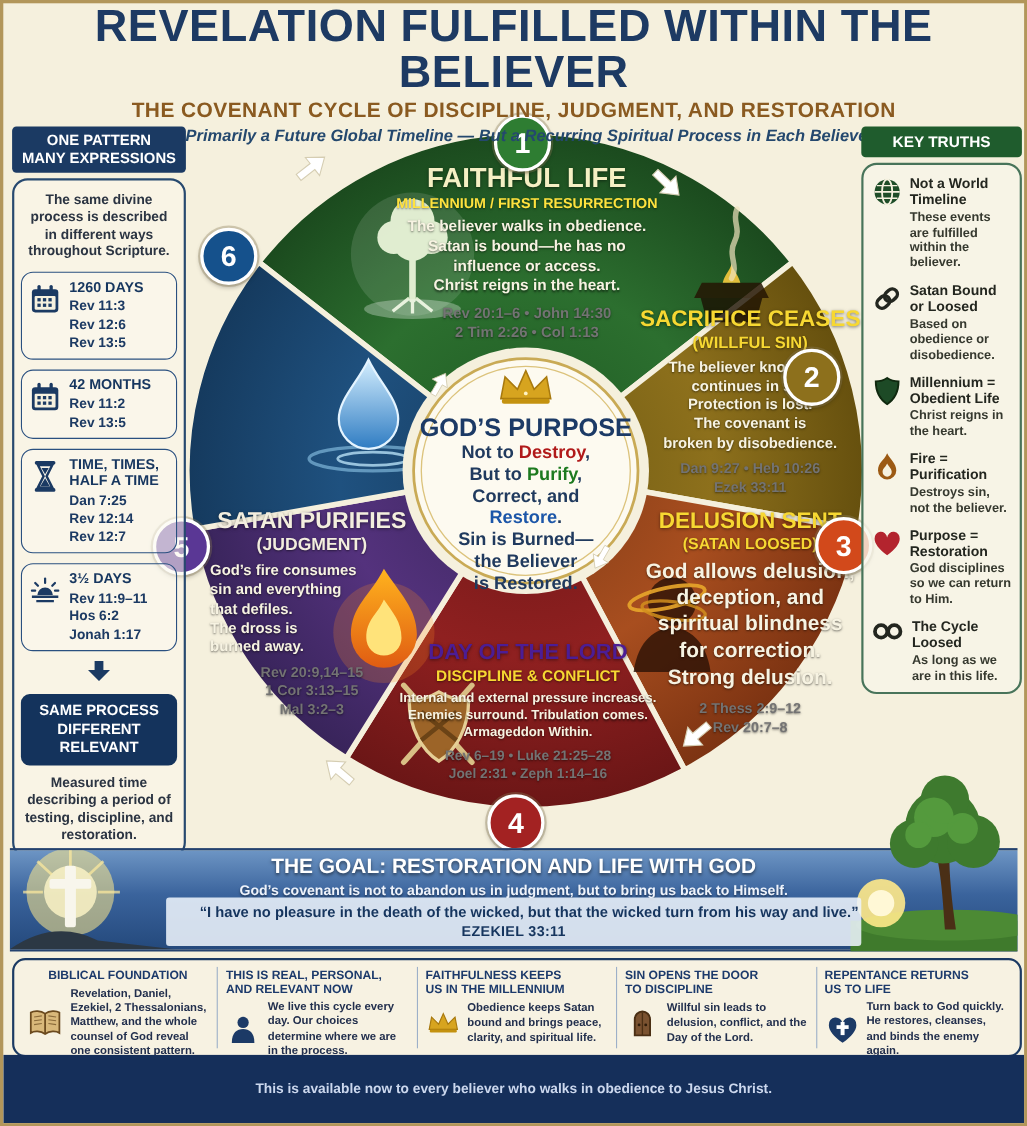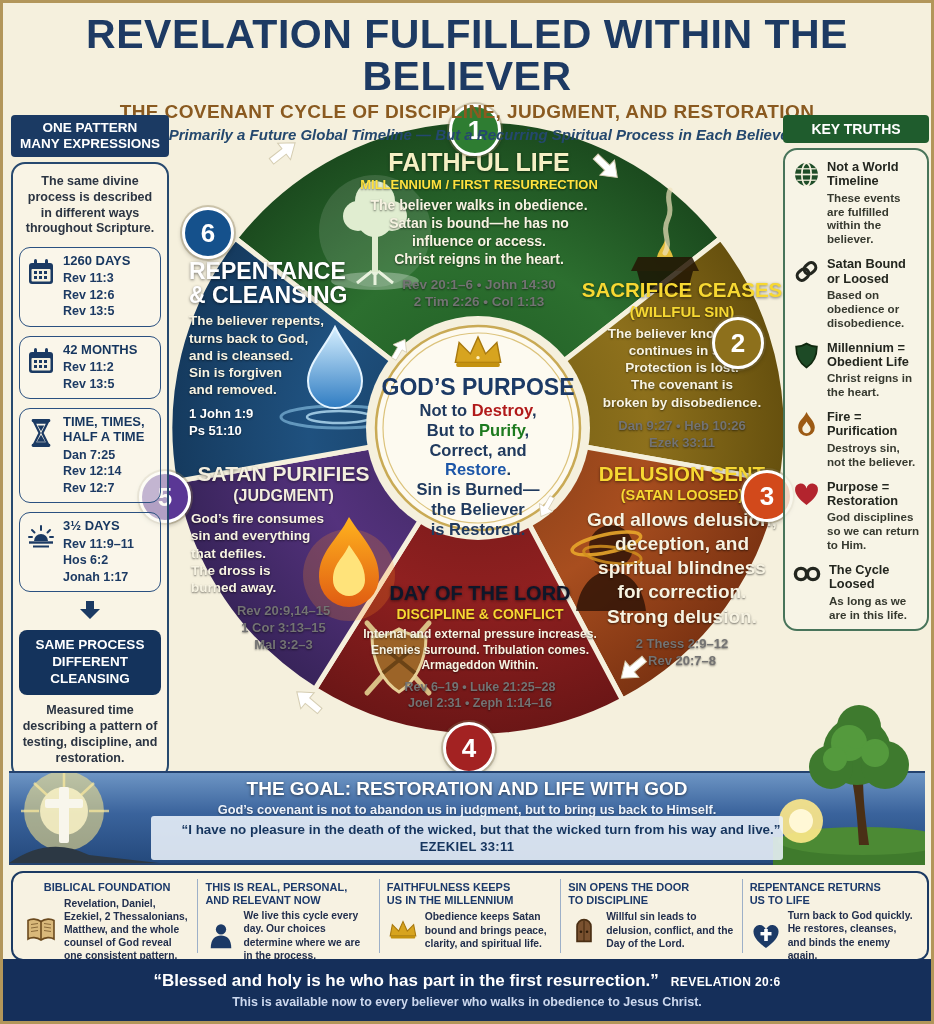--- a/index.html
+++ b/index.html
@@ -1,20 +1,20 @@
 <!DOCTYPE html>
 <html><head>
 <meta charset="utf-8">
 <style>
   html,body{margin:0;padding:0;background:#e8e2d0;}
   .page{position:relative;width:934px;height:1024px;background:#f5f0dd;
         font-family:"Liberation Sans",sans-serif;overflow:hidden;
         border:3px solid #b2965a;box-sizing:border-box;}
   
-  .hdr{position:absolute;top:11px;left:0;right:0;text-align:center;z-index:5;}
+  .hdr{position:absolute;top:0;left:0;right:0;text-align:center;z-index:5;}
   .hdr-title{font-size:41px;font-weight:bold;color:#1d3a63;letter-spacing:.5px;line-height:1.02;}
   .hdr-sub{font-size:19px;font-weight:bold;color:#8a5a20;margin-top:3px;letter-spacing:.4px;}
   .hdr-tag{font-size:15px;font-weight:bold;font-style:italic;color:#24486e;margin-top:3px;}
   
   .sb-left{position:absolute;left:8px;top:112px;width:158px;z-index:6;}
   .sb-left-hdr{background:#1b3a63;color:#fff;font-weight:bold;font-size:13.5px;text-align:center;
                padding:5px 2px;border-radius:4px;white-space:pre-line;line-height:1.2;}
   .sb-left-panel{margin-top:5px;border:2px solid #27496f;border-radius:14px;padding:8px 6px 10px;
                  background:rgba(251,247,235,.55);}
   .sb-intro{font-size:12.5px;font-weight:bold;color:#2b3442;text-align:center;line-height:1.25;margin:2px 2px 10px;}
@@ -43,21 +43,21 @@
   #seg2 .seg-title{font-size:20.5px;color:#f7d832;}
   #seg2 .seg-sub{font-size:15px;color:#f7d832;}
   #seg2 .seg-body{font-size:13.5px;}
   #seg2 .seg-refs{font-size:13px;}
   #seg3{left:580px;top:460px;width:198px;}
   #seg3 .seg-title{font-size:20.5px;color:#f7d832;}
   #seg3 .seg-sub{font-size:14.5px;color:#f7d832;}
   #seg3 .seg-body{font-size:19px;}
   #seg3 .seg-refs{font-size:13px;}
   #seg4{left:338px;top:580px;width:278px;}
-  #seg4 .seg-title{font-size:20px;color:#0f172a;}
+  #seg4 .seg-title{font-size:20px;color:#4c1d95;}
   #seg4 .seg-sub{font-size:14px;color:#f7d832;}
   #seg4 .seg-body{font-size:12px;line-height:1.3;}
   #seg4 .seg-refs{font-size:12.5px;margin-top:5px;}
   #seg5{left:178px;top:460px;width:205px;}
   #seg5 .seg-title{font-size:21px;color:#f3eede;}
   #seg5 .seg-sub{font-size:16px;color:#f3eede;}
   #seg5 .seg-body{font-size:13.5px;text-align:left;padding-left:10px;}
   #seg5 .seg-refs{font-size:13px;}
   #seg6{left:186px;top:256px;width:220px;text-align:left;}
   #seg6 .seg-title{font-size:23px;color:#ffffff;}
@@ -282,31 +282,20 @@
     <div class="seg-sub">(JUDGMENT)</div>
     <div class="seg-body">God’s fire consumes
 sin and everything
 that defiles.
 The dross is
 burned away.</div>
     <div class="seg-refs">Rev 20:9,14–15
 1 Cor 3:13–15
 Mal 3:2–3</div>
   </div>
-  <div class="seg" id="seg6">
-    <div class="seg-title">REPENTANCE
-&amp; CLEANSING</div>
-    <div class="seg-body">The believer repents,
-turns back to God,
-and is cleansed.
-Sin is forgiven
-and removed.</div>
-    <div class="seg-refs">1 John 1:9
-Ps 51:10</div>
-  </div>
 
   <div class="badge" id="b1">1</div>
   <div class="badge" id="b2">2</div>
   <div class="badge" id="b3">3</div>
   <div class="badge" id="b4">4</div>
   <div class="badge" id="b5">5</div>
   <div class="badge" id="b6">6</div>
 
   <div class="center-box">
     <svg width="58" height="34" viewBox="0 0 60 36">
@@ -421,22 +410,22 @@
         </span>
       </div>
 
       <div class="arrow-dn">
         <svg width="22" height="19" viewBox="0 0 22 19">
             <polygon points="7,0 15,0 15,8 21,8 11,18 1,8 7,8" fill="#1b3a63"></polygon>
           </svg>
       </div>
       <div class="same-box">SAME PROCESS
 DIFFERENT
-CLEANSING</div>
-      <div class="same-txt">Measured time describing a pattern of testing, discipline, and restoration.</div>
+RELEVANT</div>
+      <div class="same-txt">Measured time describing a period of testing, discipline, and restoration.</div>
     </div>
   </aside>
 
   <aside class="sb-right">
     <div class="sb-right-hdr">KEY TRUTHS</div>
     <div class="sb-right-panel">
 
       <div class="kt-item">
         <span class="kt-ic">
           <svg width="27" height="27" viewBox="0 0 26 26">
@@ -635,20 +624,16 @@
               <rect x="13.2" y="7" width="3.6" height="12" fill="#fff"></rect>
               <rect x="9.5" y="10" width="11" height="3.4" fill="#fff"></rect>
             </svg>
         </span>
         <span class="col-text">Turn back to God quickly. He restores, cleanses, and binds the enemy again.</span>
       </div>
     </div>
   </section>
 
   <footer class="footer">
-    <div class="f-line">
-      <span class="f-quote">“Blessed and holy is he who has part in the first resurrection.”</span>
-      <span class="f-ref">REVELATION 20:6</span>
-    </div>
     <div class="f-sub">This is available now to every believer who walks in obedience to Jesus Christ.</div>
   </footer>
 
 </div>
 
 </body></html>

